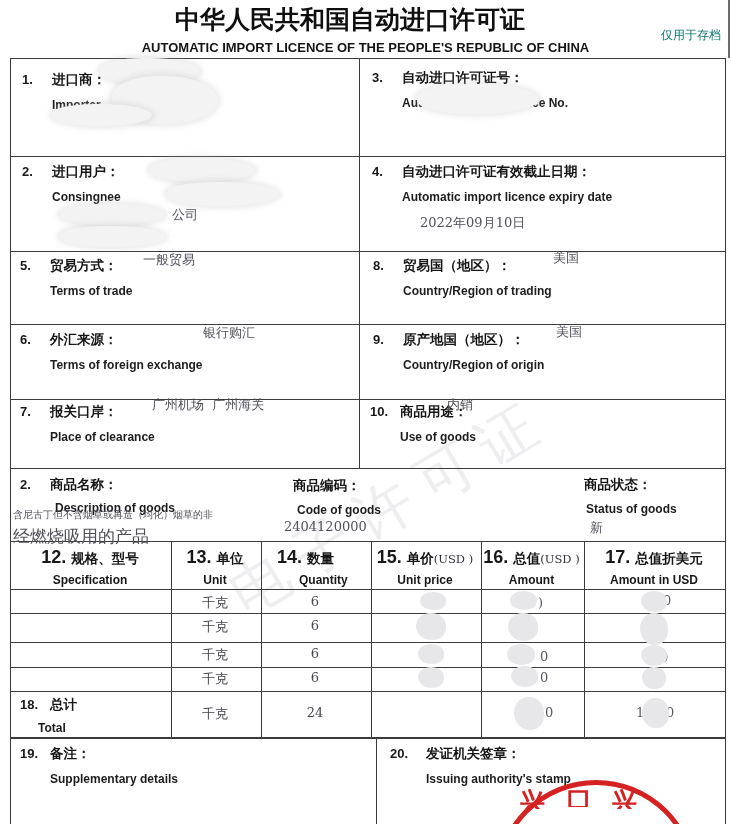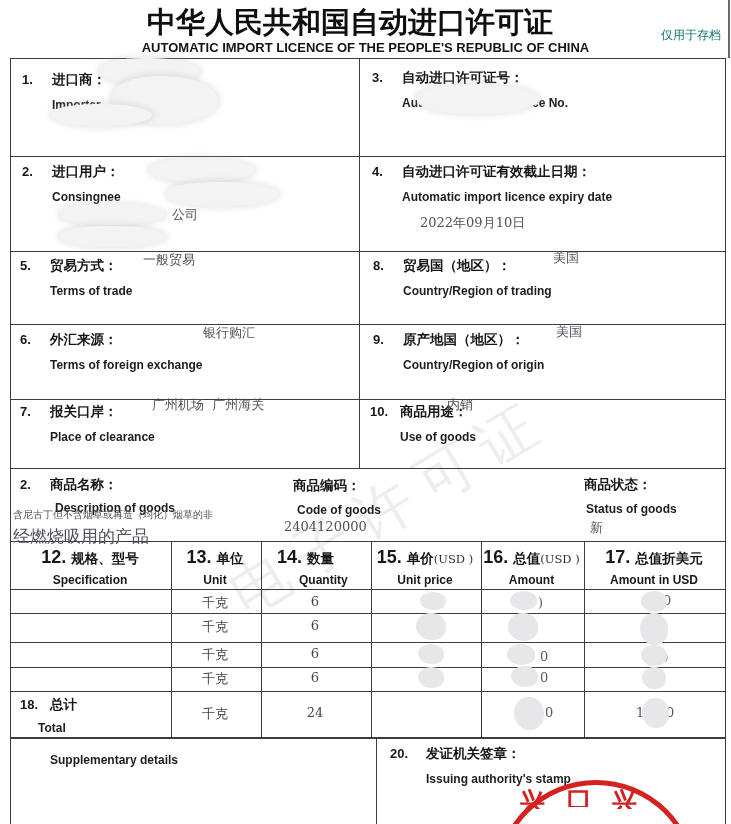--- a/index.html
+++ b/index.html
@@ -1,20 +1,20 @@
 <!DOCTYPE html>
 <html><head>
 <meta charset="utf-8">
 <style>
   html,body{margin:0;padding:0;background:#fff;}
   .page{position:relative;width:731px;height:824px;background:#ffffff;overflow:hidden;
         font-family:"Liberation Sans",sans-serif;color:#181818;}
   
   .title-cn{position:absolute;left:0;top:3px;width:700px;text-align:center;
-            font-size:29px;font-weight:bold;letter-spacing:0px;color:#0f0f0f;}
+            font-size:25px;font-weight:bold;letter-spacing:0px;color:#0f0f0f;}
   .title-en{position:absolute;left:0;top:40px;width:731px;text-align:center;
             font-size:13px;font-weight:bold;color:#141414;}
   .archive-note{position:absolute;right:10px;top:27px;font-size:12px;color:#0f766e;font-family:Liberation Serif, serif;}
   .page-edge{position:absolute;left:728px;top:0;width:1.5px;height:58px;background:#6a6a6a;}
   
   .sheet{position:absolute;left:10px;top:58px;width:714px;height:766px;
          border:1.4px solid #3c3c3c;border-bottom:none;z-index:2;}
   .hl{position:absolute;left:0;width:100%;height:1.2px;background:#3c3c3c;}
   .vl{position:absolute;width:1.2px;background:#3c3c3c;}
   
@@ -196,20 +196,21 @@
     <div class="l1"><span class="num">18.</span><span class="cn-label">总计</span></div>
     <div class="en" style="margin-left:18px;margin-top:7px">Total</div>
   </div>
   <div class="cellval" style="left:170px;top:705px;width:90px">千克</div>
   <div class="cellval" style="left:260px;top:705px;width:110px">24</div>
   <div class="frag" style="left:545px;top:705px">0</div>
   <div class="frag" style="left:636px;top:705px">1</div>
   <div class="frag" style="left:666px;top:705px">0</div>
 
   <div class="fld" style="left:20px;top:744px">
+    <div class="l1"><span class="num">19.</span><span class="cn-label">备注：</span></div>
     <div class="en">Supplementary details</div>
   </div>
   <div class="fld" style="left:390px;top:744px">
     <div class="l1"><span class="num" style="min-width:36px">20.</span><span class="cn-label">发证机关签章：</span></div>
     <div class="en" style="margin-left:36px">Issuing authority's stamp</div>
   </div>
 
   <div class="stamp-ring"></div>
   <div class="stamp-frag" style="left:519px;top:789px">兴</div>
   <div class="stamp-frag" style="left:566px;top:787px">口</div>

